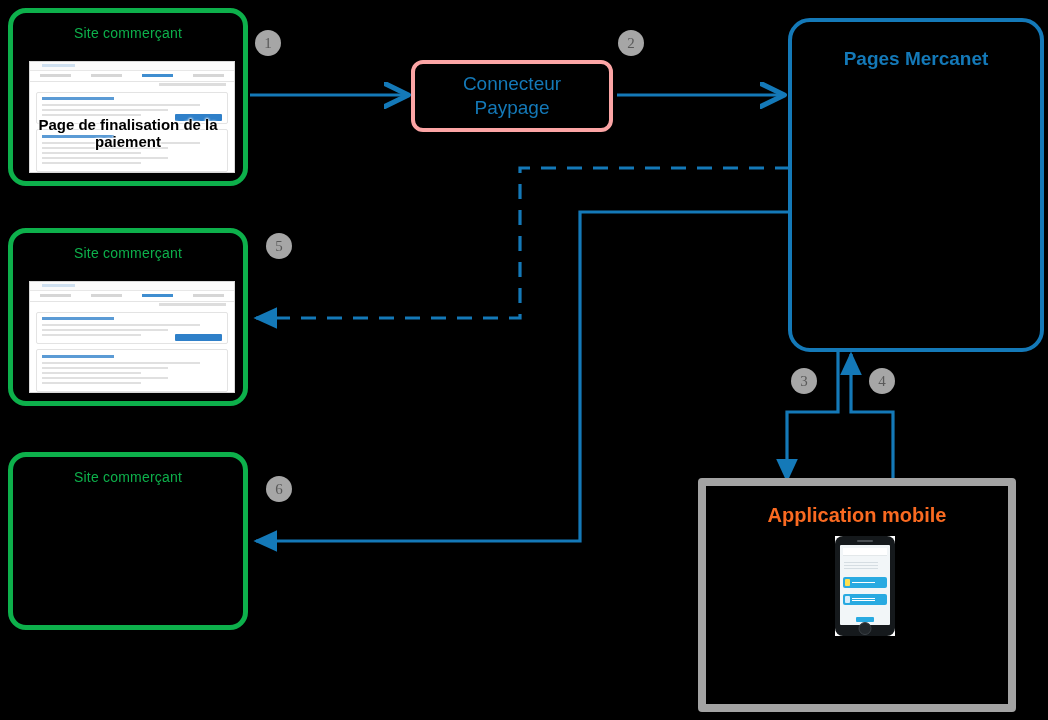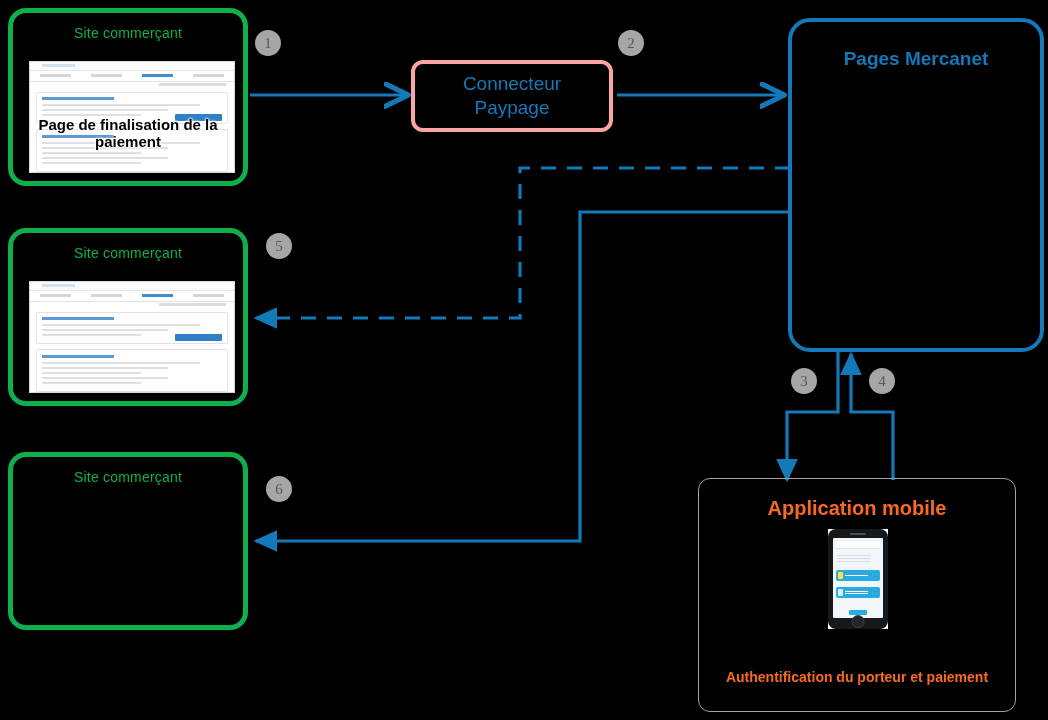--- a/index.html
+++ b/index.html
@@ -43,22 +43,22 @@
     border:4px solid #1479B8;
     border-radius:22px;
     background:transparent;
   }
   .mercanet-title{
     position:absolute;left:0;right:0;top:26px;text-align:center;
     color:#1479B8;font-size:19px;font-weight:bold;
   }
 
   .mobile-box{
-    border:1px solid #a3a3a3;
-    border-radius:12px;
+    border:8px solid #a3a3a3;
+    border-radius:4px;
     background:transparent;
   }
   .mobile-title{
     position:absolute;left:0;right:0;top:18px;text-align:center;
     color:#F96A21;font-size:20px;font-weight:bold;
   }
   .mobile-caption{
     position:absolute;left:0;right:0;bottom:24px;text-align:center;
     color:#F96A21;font-size:14px;font-weight:bold;line-height:1.35;
   }
@@ -278,21 +278,20 @@
               </span>
           </div>
           <div class="ps-sm">
               <span></span>
             </div>
         </div>
         <div class="phone-home"></div>
       </div>
     </div>
 
-    <div class="mobile-caption">Authentification du porteur et paiement</div>
   </div>
 
   <div class="badge" style="left:255px;top:30px;">1</div>
   <div class="badge" style="left:618px;top:30px;">2</div>
   <div class="badge" style="left:791px;top:368px;">3</div>
   <div class="badge" style="left:869px;top:368px;">4</div>
   <div class="badge" style="left:266px;top:233px;">5</div>
   <div class="badge" style="left:266px;top:476px;">6</div>
 
 </div>

